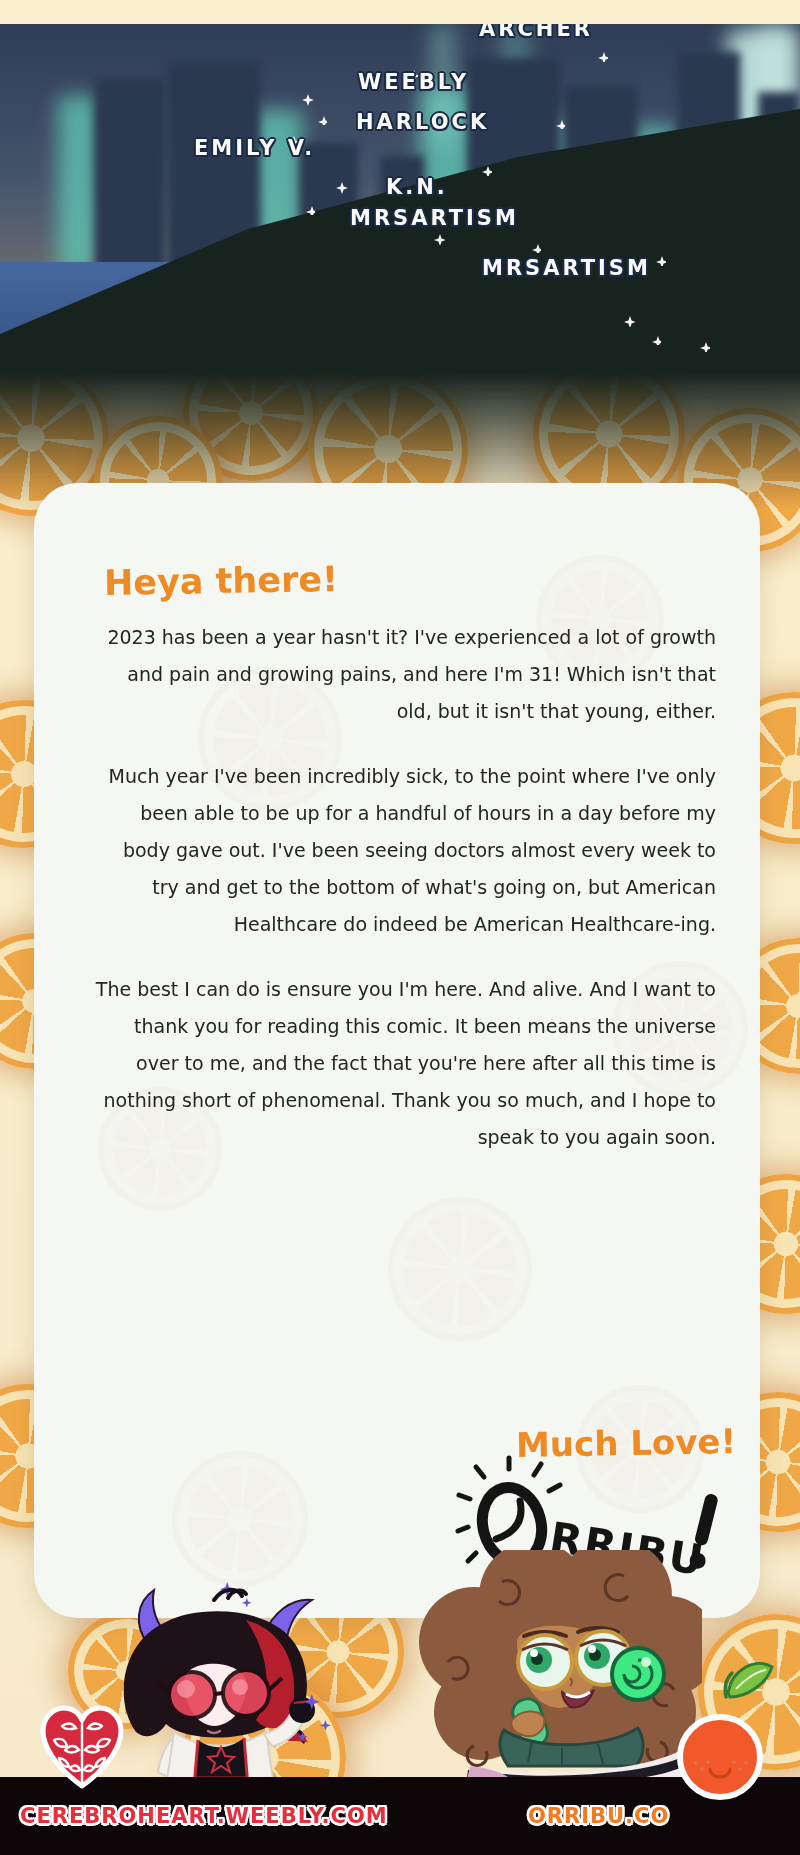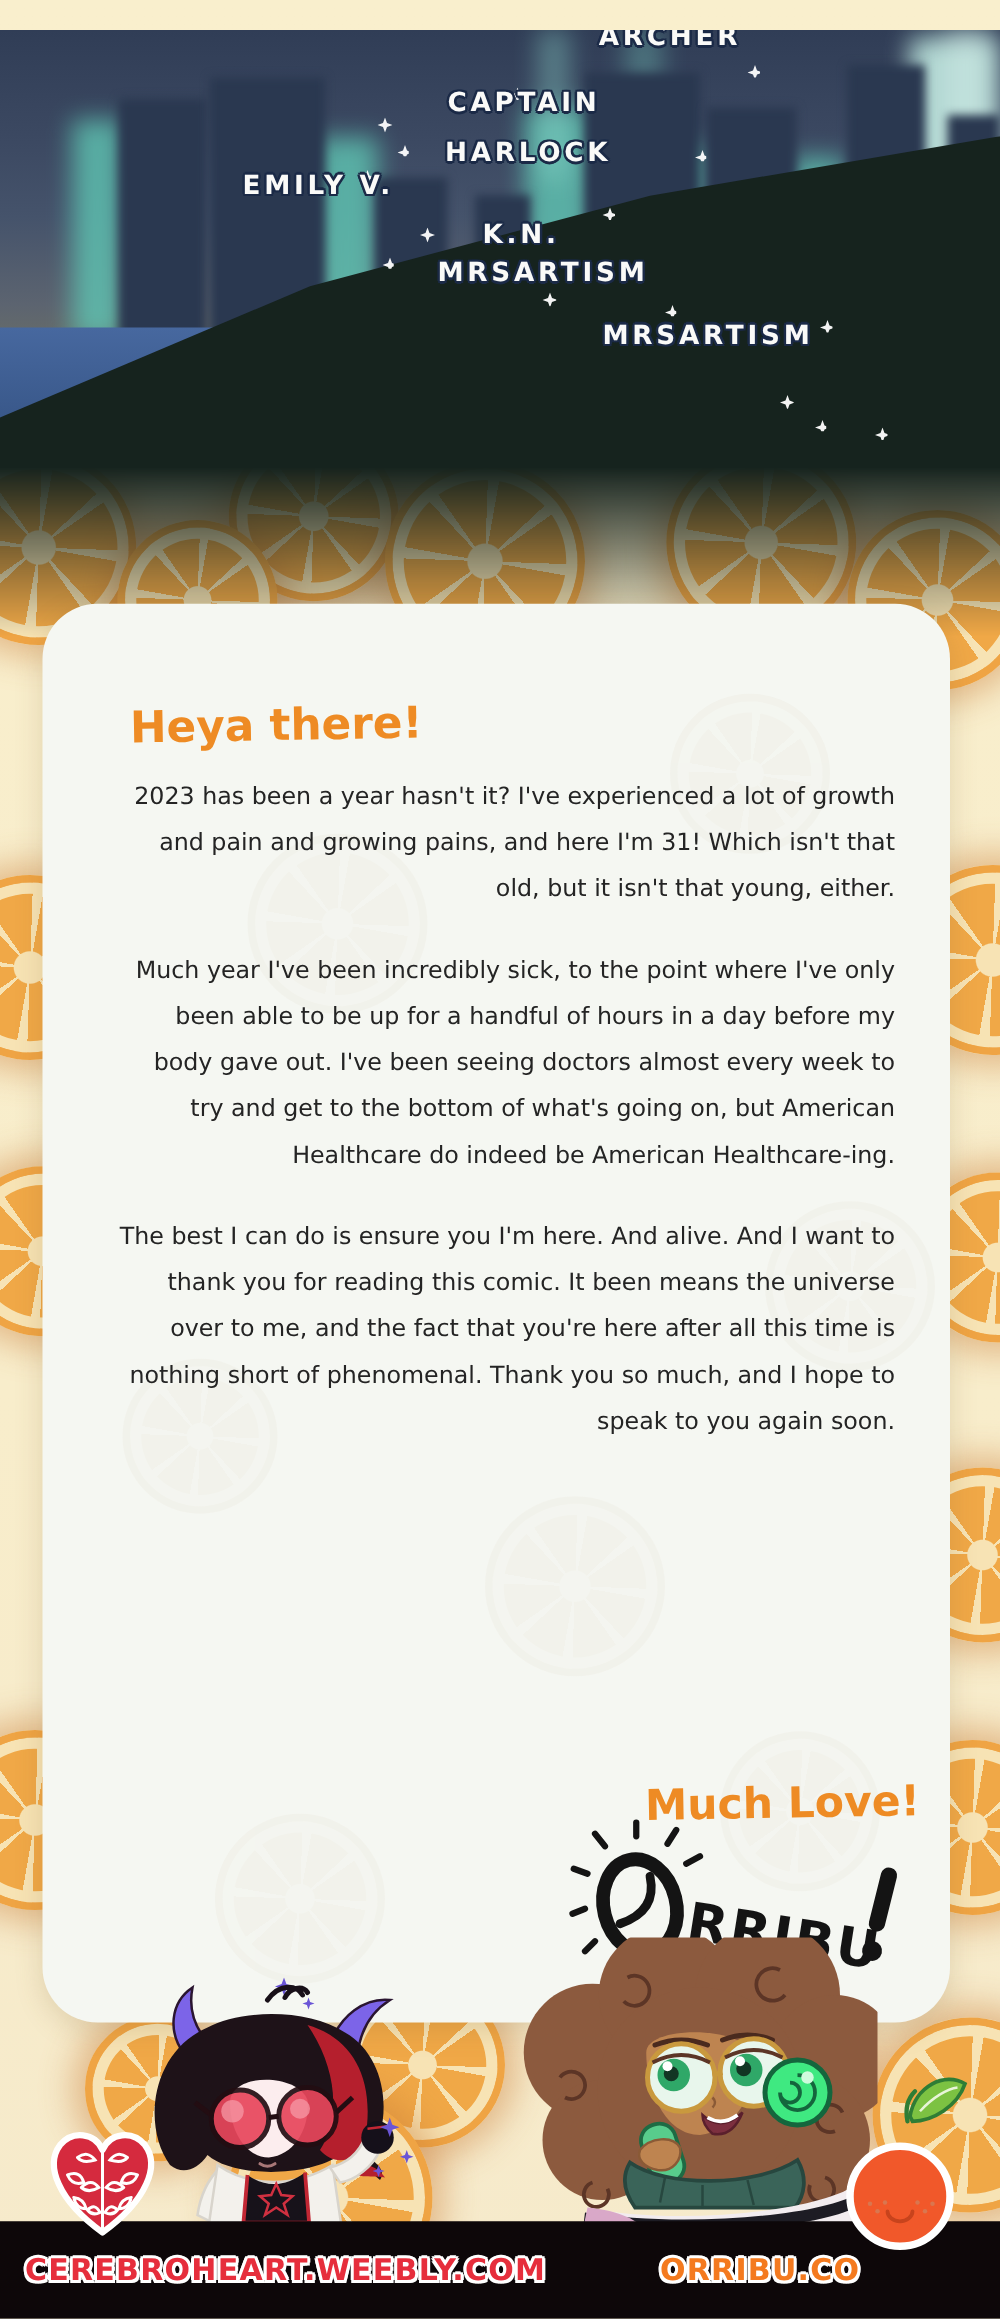--- a/index.html
+++ b/index.html
@@ -39,21 +39,21 @@
   .letter-body{position:absolute;left:58px;top:136px;width:624px;color:#242424;
     font-size:19px;line-height:37px;}
   .letter-body p{margin:0 0 28px 0;}
   .closing{position:absolute;left:482px;top:940px;font-size:34px;font-weight:bold;color:#EE8B24;
     transform:rotate(-1deg);}
   .signature{position:absolute;left:420px;top:972px;width:280px;height:130px;}
   .signature text{font-family:"DejaVu Sans",sans-serif;font-weight:800;font-size:42px;letter-spacing:2px;fill:#141414;}
   
   .chara{position:absolute;z-index:4;}
   .footer-bar{position:absolute;left:0;top:1777px;width:800px;height:78px;background:#0D0709;z-index:5;}
-  .footer-link{position:absolute;top:50%;transform:translateY(-50%);font-weight:bold;font-size:24px;
+  .footer-link{position:absolute;top:50%;transform:translateY(-50%);font-weight:bold;font-size:21px;
     letter-spacing:1px;text-decoration:none;cursor:pointer;
     text-shadow:2.5px 0 #fff,-2.5px 0 #fff,0 2.5px #fff,0 -2.5px #fff,
       2px 2px #fff,-2px -2px #fff,2px -2px #fff,-2px 2px #fff;}
   .link-left{left:20px;color:#E62E3C;}
   .link-right{left:528px;color:#F47A1F;}
   .logo{position:absolute;z-index:6;}
 </style>
 </head>
 <body>
 
@@ -147,21 +147,21 @@
         <use href="#st4"></use>
       </svg>
     <svg class="sp" style="left:652px;top:312px;width:9px;height:9px">
         <use href="#st4"></use>
       </svg>
     <svg class="sp" style="left:700px;top:318px;width:10px;height:10px">
         <use href="#st4"></use>
       </svg>
 
     <div class="credit" style="left:479px;top:-7px">ARCHER</div>
-    <div class="credit" style="left:358px;top:46px">CAPTAIN</div>
+    <div class="credit" style="left:358px;top:46px">WEEBLY</div>
     <div class="credit" style="left:356px;top:86px">HARLOCK</div>
     <div class="credit" style="left:194px;top:112px">EMILY V.</div>
     <div class="credit" style="left:386px;top:151px">K.N.</div>
     <div class="credit" style="left:350px;top:182px">MRSARTISM</div>
     <div class="credit" style="left:482px;top:232px">MRSARTISM</div>
   </div>
 
   <div class="card">
     <div class="slice faint" style="left:164px;top:184px;width:132px;height:132px"></div>
     <div class="slice faint" style="left:502px;top:72px;width:116px;height:116px"></div>

